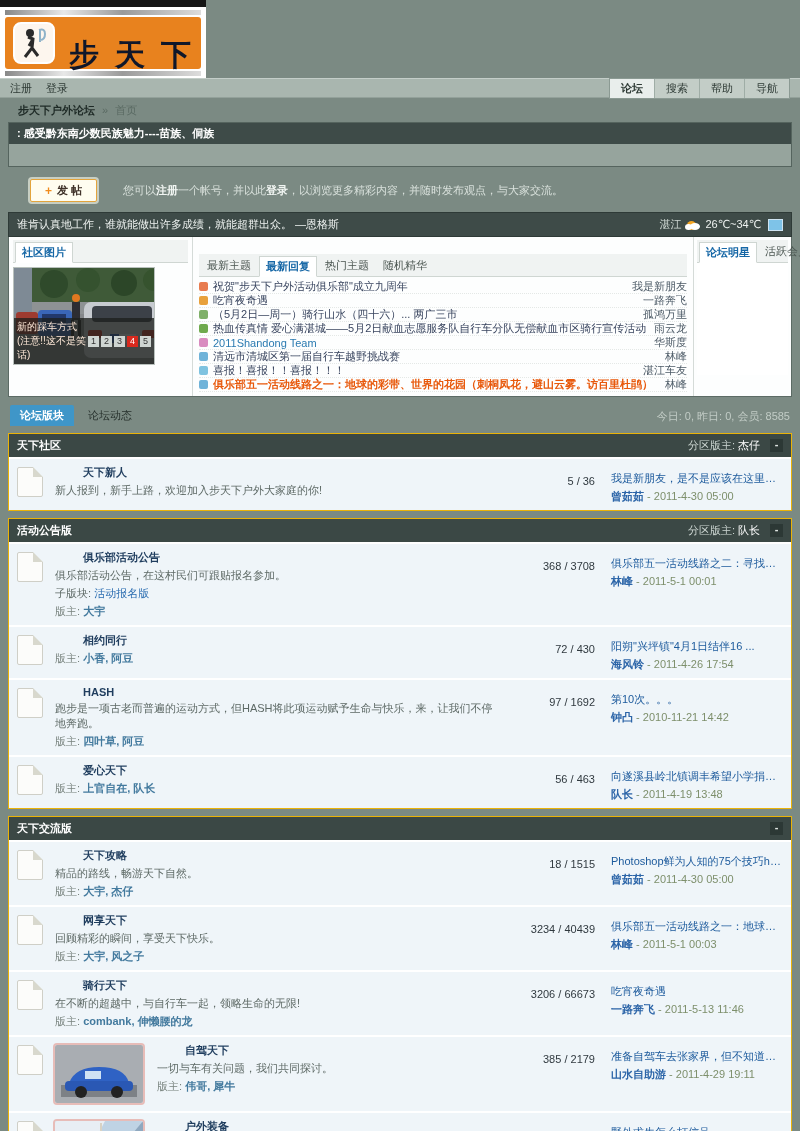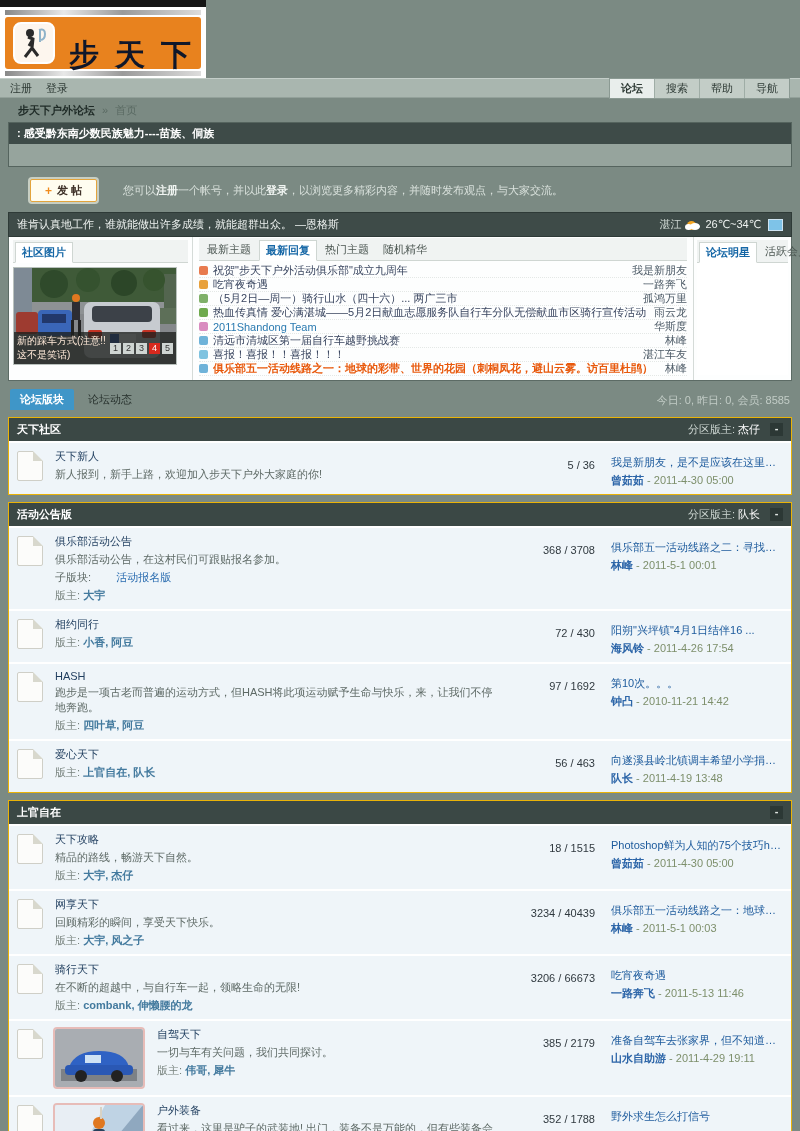--- a/index.html
+++ b/index.html
@@ -53,26 +53,26 @@
   .cloud { width:16px; height:10px; position:relative; }
   .cloud i { position:absolute; background:#fff; border-radius:50%; }
   .cloud i:nth-child(1){ width:9px;height:9px;left:2px;top:1px; background:#f5a623;}
   .cloud i:nth-child(2){ width:10px;height:7px;left:5px;top:3px;}
   .cloud i:nth-child(3){ width:7px;height:6px;left:0;top:4px;}
   .w-icon { width:15px; height:12px; background:#7ec3e8; border:1px solid #cfe4f2; margin-left:3px; }
 
   
   .mainpanel { display:flex; background:#fdfefe; border:1px solid #5c6b65; border-top:none; }
   .col-gallery { width:184px; border-right:1px solid #d5dbd8; padding:3px 4px 6px; }
-  .col-topics  { flex:1; padding:1px 6px 4px; min-width:0; }
+  .col-topics  { flex:1; padding:17px 6px 4px; min-width:0; }
   .col-stars   { width:98px; border-left:1px solid #d5dbd8; padding:3px 3px; }
   .minitabs { display:flex; gap:2px; border-bottom:1px solid #cfd6d2; padding:2px 2px 0; background:#f0f3f2; }
   .minitab { padding:2px 6px; color:#4a5550; cursor:pointer; white-space:nowrap; }
   .minitab.active { background:#fff; color:#1667a6; font-weight:bold; border:1px solid #cfd6d2; border-bottom:1px solid #fff; margin-bottom:-1px; }
-  .gallery-photo { position:relative; margin-top:4px; width:164px; height:98px; overflow:hidden; border:1px solid #b9c1bd; }
+  .gallery-photo { position:relative; margin-top:4px; width:142px; height:98px; overflow:hidden; border:1px solid #b9c1bd; }
   .photo-caption { position:absolute; left:0; right:0; bottom:0; background:rgba(30,32,30,.78);
                    color:#ffe9d8; display:flex; align-items:center; padding:2px 3px; font-size:10px; }
   .pager { margin-left:auto; display:flex; gap:2px; }
   .pg { width:11px; height:11px; background:#cfd5d2; color:#333; font-size:9px; line-height:11px; text-align:center; cursor:pointer; }
   .pg.active { background:#d8291e; color:#fff; }
   .topic-list { margin-top:3px; }
   .topic-row { display:flex; align-items:center; height:14px; overflow:hidden; border-bottom:1px dotted #e4e8e6; }
   .t-icon { width:9px; height:9px; border-radius:2px; flex:0 0 auto; margin-right:5px; }
   .t-title { flex:1; min-width:0; white-space:nowrap; overflow:hidden; color:#39455f; cursor:pointer; }
   .t-title.hot { color:#e8590c; font-weight:bold; }
@@ -94,24 +94,24 @@
   .sec-mod b { color:#fff; font-weight:normal; cursor:pointer; }
   .collapse-btn { margin-left:10px; width:13px; height:13px; background:#2c3835; color:#dfe5e2;
                   text-align:center; line-height:11px; font-weight:bold; cursor:pointer; }
   .forum-row { display:flex; align-items:flex-start; background:#eff5f9; border-top:2px solid #fff; padding:6px 8px; }
   .paper-icon { width:26px; height:30px; background:#fcfcfa; border:1px solid #cfcfc7; border-radius:2px; position:relative; flex:0 0 auto; margin-top:2px; }
   .paper-icon::after { content:""; position:absolute; right:-1px; top:-1px; border:5px solid;
                        border-color:#eff5f9 #eff5f9 #d8d8cd #d8d8cd; }
   .thumb { width:92px; height:62px; border-radius:4px; margin-left:10px; flex:0 0 auto; overflow:hidden; }
   .thumb.pink { border:2px solid #e7bcb8; }
   .f-main { flex:1; min-width:0; padding:0 12px; }
-  .f-name { color:#1f3d5e; font-weight:normal; cursor:pointer; }
+  .f-name { color:#1f3d5e; font-weight:bold; cursor:pointer;margin-left:28px; }
   .f-desc { color:#5e6a66; margin-top:3px; }
   .f-sub  { margin-top:3px; color:#5e6a66; }
-  .f-sub b { color:#2a6cb0; font-weight:normal; cursor:pointer;margin-left:22px; }
+  .f-sub b { color:#2a6cb0; font-weight:normal; cursor:pointer; }
   .f-mods { margin-top:3px; color:#78837e; }
   .f-mods b { color:#437a9e; font-weight:bold; cursor:pointer; }
   .f-stats { width:84px; flex:0 0 auto; text-align:right; color:#30393f; padding-top:10px; }
   .f-last { width:188px; flex:0 0 auto; padding:6px 2px 0 16px; }
   .f-last .lt { color:#1c5a9c; white-space:nowrap; overflow:hidden; text-overflow:ellipsis; cursor:pointer; }
   .f-last .lu { margin-top:3px; }
   .f-last .lu b { color:#2c65a8; font-weight:bold; cursor:pointer; }
   .f-last .ld { color:#7d8f6b; }
 </style>
 </head>
@@ -378,21 +378,21 @@
             <div>56 / 463</div>
           </div>
           <div class="f-last">
             <div class="lt">向遂溪县岭北镇调丰希望小学捐赠 ...</div>
             <div class="lu"><b>队长</b><span class="ld"> - 2011-4-19 13:48</span></div>
           </div>
         </div>
       </div>
       <div class="section">
         <div class="sec-head">
-          <span class="sec-title">上官自在</span>
+          <span class="sec-title">天下交流版</span>
           <span class="sec-mod"></span>
           <span class="collapse-btn">-</span>
         </div>
         <div class="forum-row">
           <div class="paper-icon"></div>
           <div class="f-main">
             <div class="f-name">天下攻略</div>
             <div class="f-desc">精品的路线，畅游天下自然。</div>
             <div class="f-mods"><span>版主: </span><b>大宇, 杰仔</b></div>
           </div>

